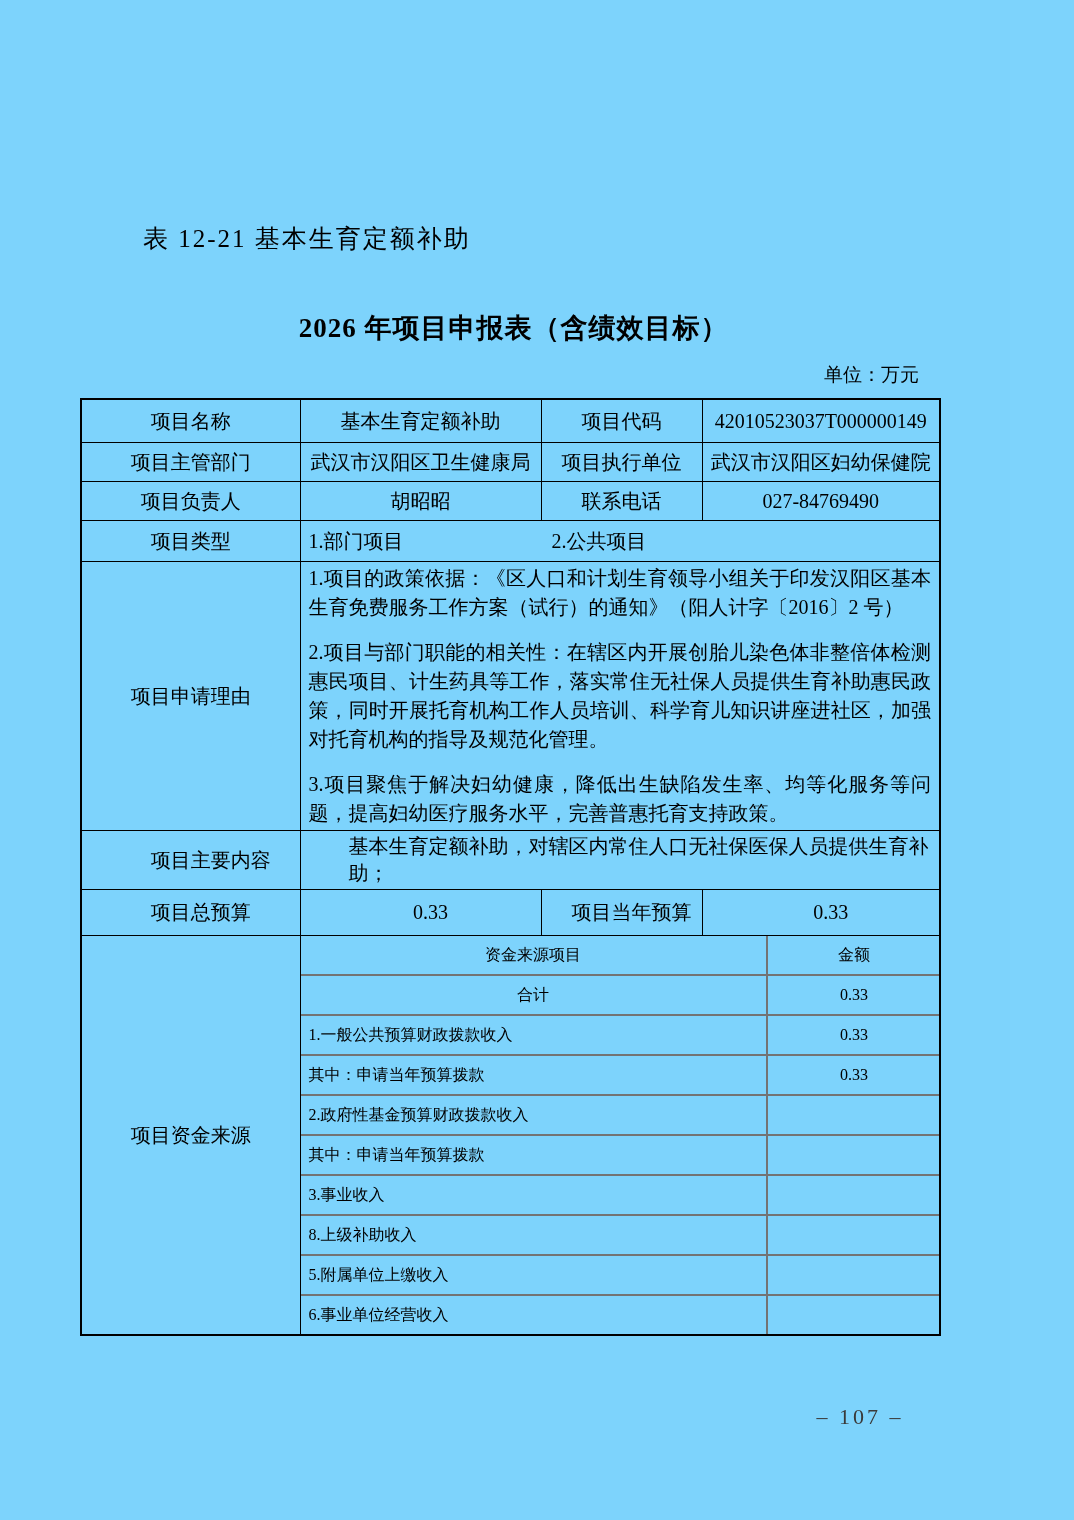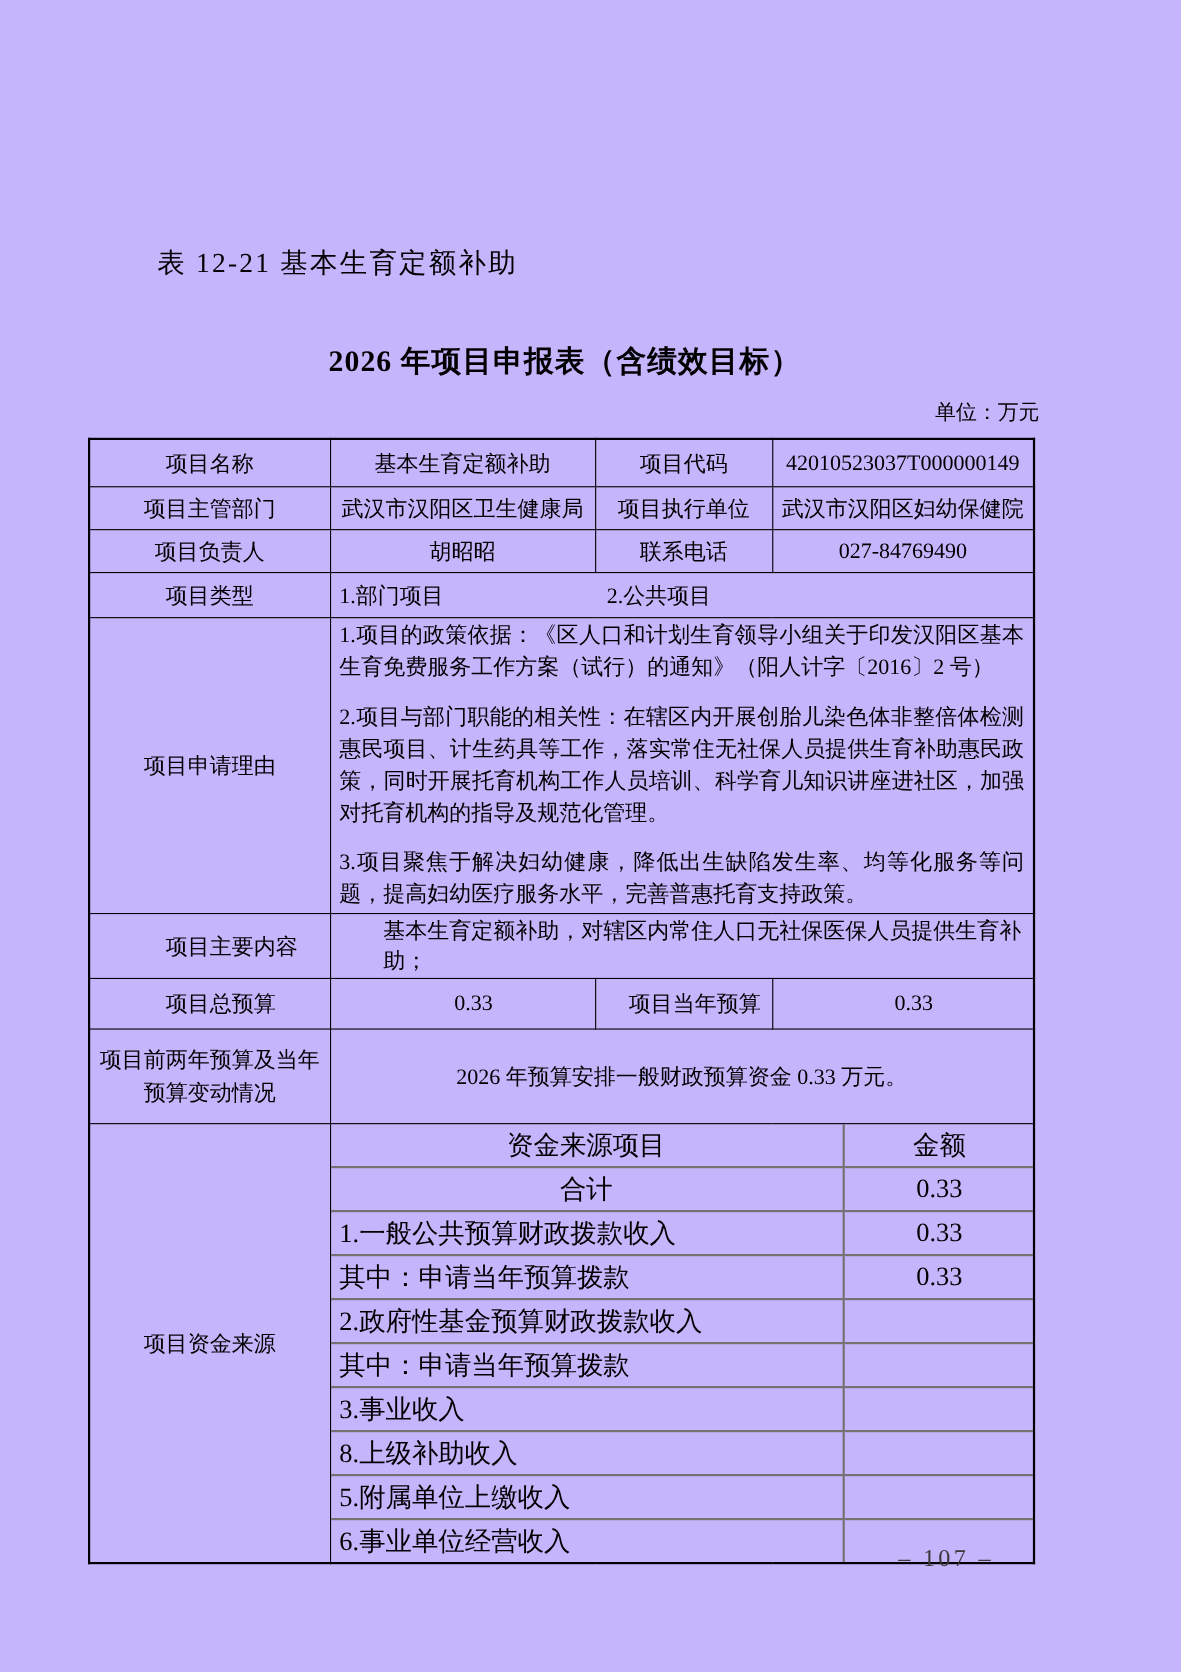--- a/index.html
+++ b/index.html
@@ -6,21 +6,21 @@
     margin: 0;
     padding: 0;
     background: #ffffff;
     color: #000000;
     font-family: "Liberation Serif", "DejaVu Serif", serif;
   }
   .page {
     position: relative;
     width: 1074px;
     height: 1520px;
-    background: #c4b5fd;
+    background: #7dd3fc;
     overflow: hidden;
   }
   .doc-title {
     position: absolute;
     left: 143px;
     top: 222px;
     font-size: 25px;
     letter-spacing: 2px;
     white-space: nowrap;
   }
@@ -30,21 +30,21 @@
     top: 310px;
     width: 859px;
     text-align: center;
     font-weight: bold;
     font-size: 27px;
     letter-spacing: 1px;
     white-space: nowrap;
   }
   .unit-note {
     position: absolute;
-    left: 97px;
+    left: 71px;
     top: 362px;
     width: 848px;
     text-align: right;
     font-size: 19px;
   }
   table.main {
     position: absolute;
     left: 80px;
     top: 398px;
     width: 859px;
@@ -86,21 +86,21 @@
   .label-wrap { line-height: 30px; }
   .funding-outer {
     padding: 0 !important;
     vertical-align: top;
   }
   table.inner {
     width: 100%;
     height: 100%;
     border-collapse: collapse;
     table-layout: fixed;
-    font-size: 24px;
+    font-size: 16px;
   }
   table.inner td {
     border: 2px solid #737373;
     padding: 2px 8px;
     height: 34px;
     vertical-align: middle;
   }
   table.inner tr:first-child td { border-top: none; }
   table.inner tr:last-child td { border-bottom: none; }
   table.inner td:first-child { border-left: none; }
@@ -184,24 +184,20 @@
       <td class="main-content-cell" colspan="3">基本生育定额补助，对辖区内常住人口无社保医保人员提供生育补助；</td>
     </tr>
 
     <tr class="r7">
       <td class="c">项目总预算</td>
       <td class="c">0.33</td>
       <td class="c">项目当年预算</td>
       <td class="c">0.33</td>
     </tr>
 
-    <tr class="r8">
-      <td class="c label-wrap">项目前两年预算及当年预算变动情况</td>
-      <td class="prior-value-cell" colspan="3">2026 年预算安排一般财政预算资金 0.33 万元。</td>
-    </tr>
 
     <tr class="r9">
       <td class="c">项目资金来源</td>
       <td class="funding-outer" colspan="3">
         <table class="inner">
           <colgroup>
             <col style="width:466px">
             <col style="width:174px">
           </colgroup>
           <tbody>

